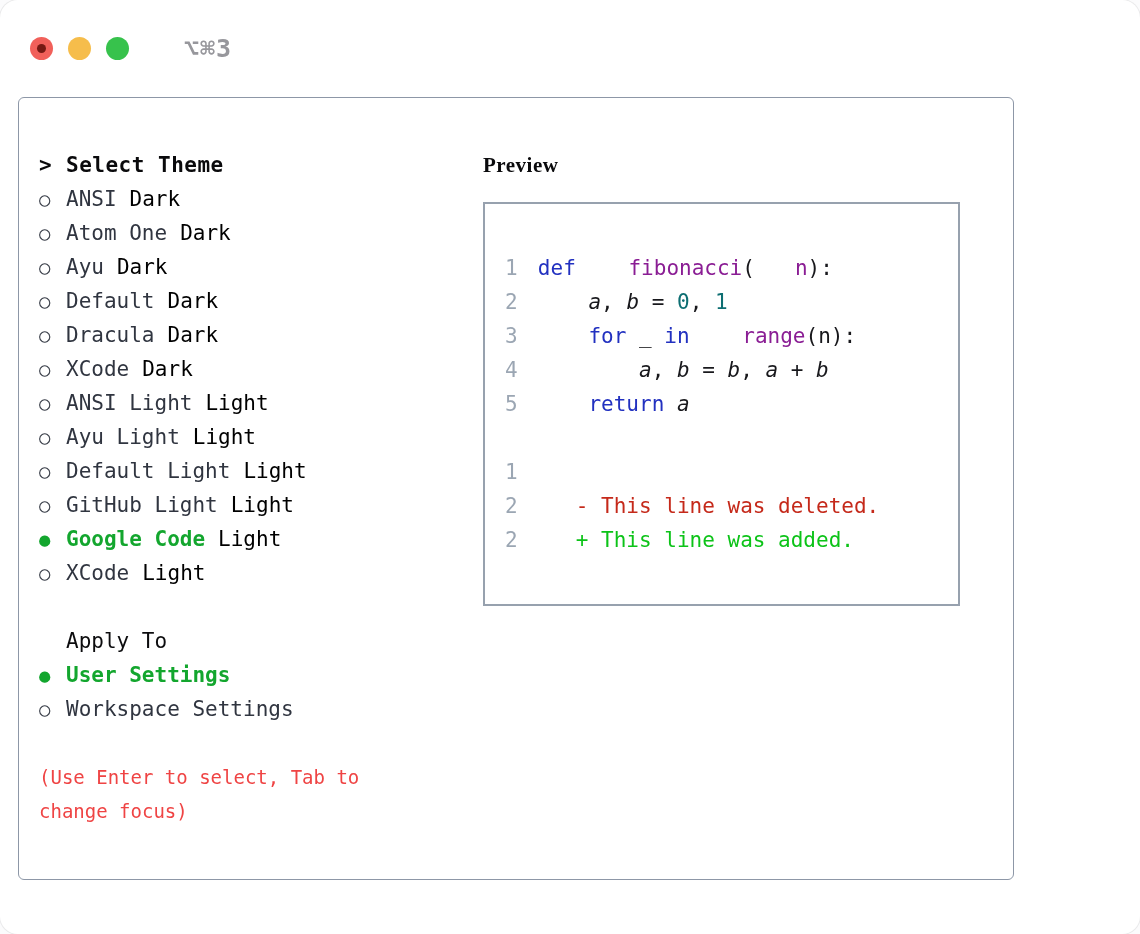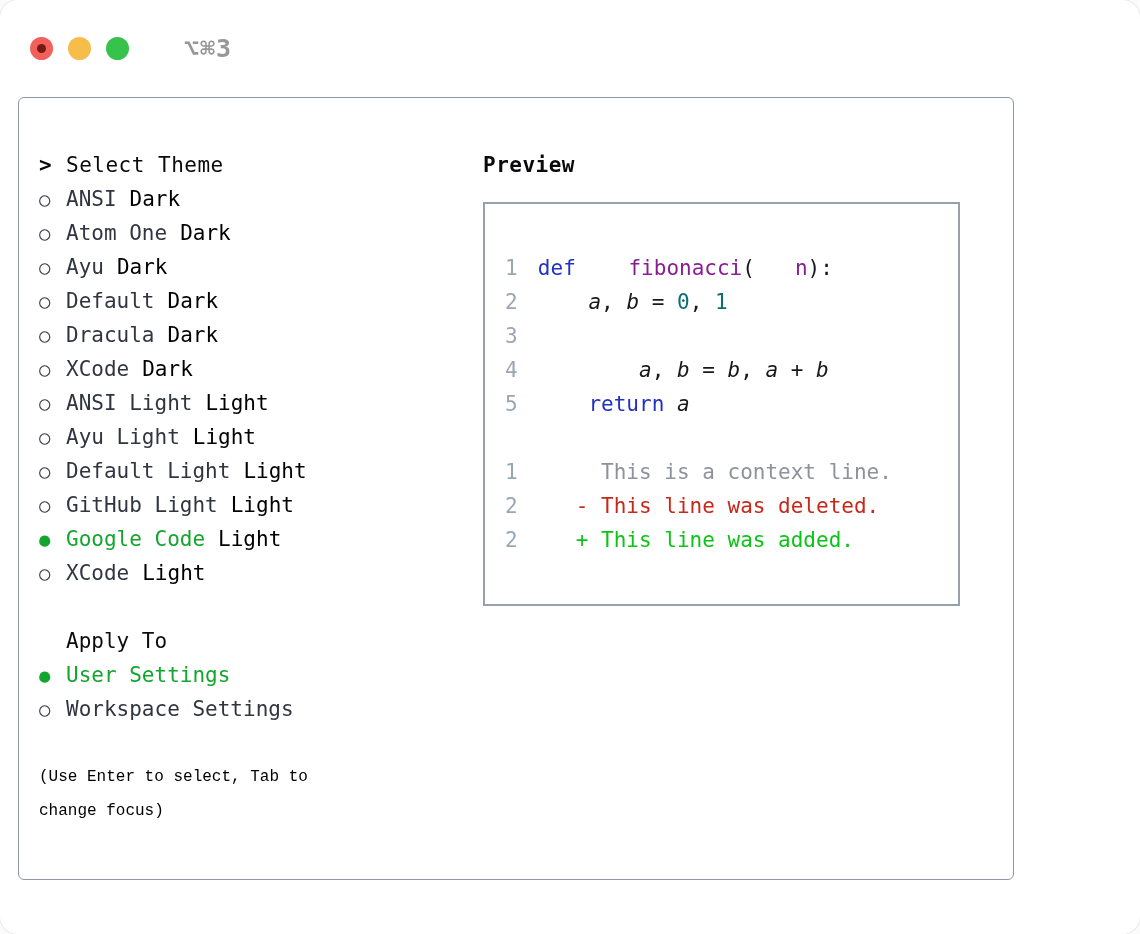--- a/index.html
+++ b/index.html
@@ -29,31 +29,31 @@
     position: absolute; left: 18px; top: 97px; width: 996px; height: 783px;
     border: 1.5px solid #8d97a7; border-radius: 6px; background: #fff;
     display: flex; padding: 50px 28px 30px 20px;
   }
   .left { width: 444px; flex-shrink: 0; }
   .right { flex: 1; }
 
   .row { display: flex; align-items: center; height: 34px; font-size: 21px; color: #303540; white-space: pre; }
   .bullet { display: inline-block; width: 27px; flex-shrink: 0; color: #3c414b; font-size: 19px; }
   .prompt { color: #0a0a0c; font-weight: 700; font-size: 21px; }
-  .header-label { font-weight: 400; color: #0a0a0c; letter-spacing: 0.5px; }
+  .header-label { font-weight: 700; color: #0a0a0c; letter-spacing: 0.5px; }
   .variant { color: #000000; margin-left: 13px; }
-  .row.selected .item-name { color: var(--selected_green, #13a62e); }
+  .row.selected .item-name { color: var(--selected_green, #13a62e); font-weight: bold; }
   .row.selected .bullet { color: var(--selected_green, #13a62e); }
 
   .apply-header .apply-label { color: #0c0c0e; }
   .section-gap { height: 34px; }
-  .hint { margin-top: 34px; width: 30ch; font-size: 16px; line-height: 34px; color: #000000; font-family: Liberation Mono, monospace; }
+  .hint { margin-top: 34px; width: 30ch; font-size: 19px; line-height: 34px; color: #ef4444; }
 
   
-  .preview-title { height: 34px; line-height: 34px; font-size: 21px; font-weight: 700; color: #0a0a0c; letter-spacing: 0.5px; }
+  .preview-title { height: 34px; line-height: 34px; font-size: 21px; font-weight: 700; color: #0a0a0c; letter-spacing: 0.5px; font-family: Liberation Serif, serif; }
   .code-box {
     margin-top: 20px; border: 2px solid #97a1ae; background: #ffffff;
     padding: 47px 20px; width: 477px;
   }
   .code-line { display: flex; height: 34px; align-items: center; font-size: 21px; white-space: pre; }
   .ln { width: 1ch; margin-right: 1.6ch; color: #9ba6b3; flex-shrink: 0; }
   .code-content { color: #18181c; }
   .tok-kw  { color: var(--kw_blue, #2231c0); }
   .tok-fn  { color: var(--fn_purple, #8a1d94); margin-left: 40px; }
   .tok-num { color: var(--num_teal, #0d6e72); }
@@ -155,37 +155,37 @@
       <div class="code-box" id="code-box">
   <div class="code-line">
     <span class="ln">1</span><span class="code-content"><span class="tok-kw">def</span><span> </span><span class="tok-fn">fibonacci</span><span>(</span><span class="tok-fn">n</span><span>):</span></span>
   </div>
 
   <div class="code-line">
     <span class="ln">2</span><span class="code-content"><span>    </span><span class="tok-var">a</span><span>, </span><span class="tok-var">b</span><span> = </span><span class="tok-num">0</span><span>, </span><span class="tok-num">1</span></span>
   </div>
 
   <div class="code-line">
-    <span class="ln">3</span>
+    <span class="ln">3</span><span class="code-content"><span>    </span><span class="tok-kw">for</span><span> _ </span><span class="tok-kw">in</span><span> </span><span class="tok-fn">range</span><span>(n):</span></span>
   </div>
 
   <div class="code-line">
     <span class="ln">4</span><span class="code-content"><span>        </span><span class="tok-var">a</span><span>, </span><span class="tok-var">b</span><span> = </span><span class="tok-var">b</span><span>, </span><span class="tok-var">a</span><span> + </span><span class="tok-var">b</span></span>
   </div>
 
   <div class="code-line">
     <span class="ln">5</span><span class="code-content"><span>    </span><span class="tok-kw">return</span><span> </span><span class="tok-var">a</span></span>
   </div>
 
   <div class="code-line">
     <span class="ln"></span><span class="code-content"></span>
   </div>
 
   <div class="code-line">
-    <span class="ln">1</span><span class="code-content"><span class="tok-ctx">     This is a context line.</span></span>
+    <span class="ln">1</span>
   </div>
 
   <div class="code-line">
     <span class="ln">2</span><span class="code-content"><span class="tok-del">   - This line was deleted.</span></span>
   </div>
 
   <div class="code-line">
     <span class="ln">2</span><span class="code-content"><span class="tok-add">   + This line was added.</span></span>
   </div>
 </div>

